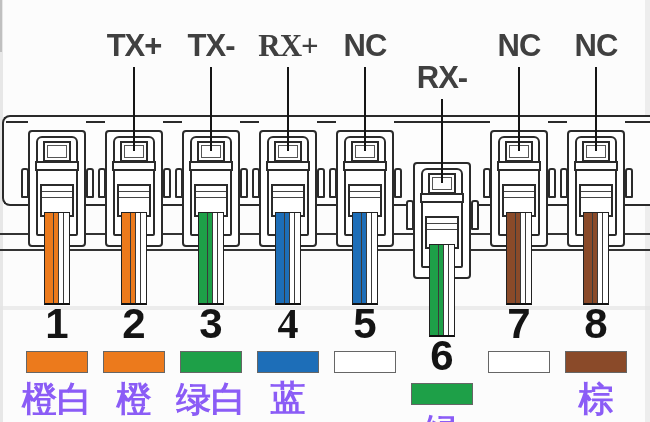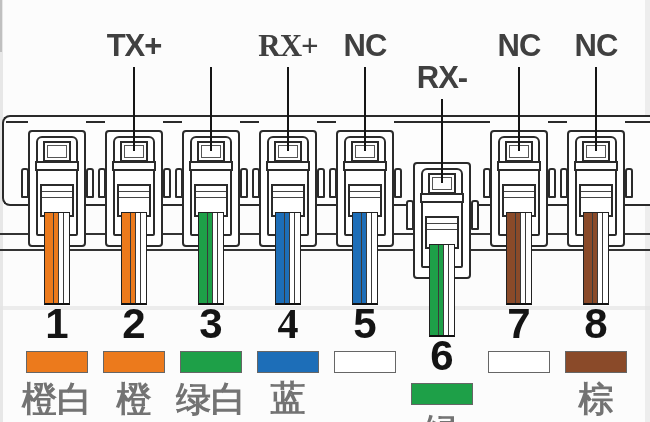--- a/index.html
+++ b/index.html
@@ -95,21 +95,21 @@
   .pin .pin-number {
     position:absolute; left:0; right:0; top:301px; height:46px;
     text-align:center; font-size:42px; font-weight:700; line-height:46px; color:#141414; z-index:4;
   }
   .pin .swatch {
     position:absolute; left:7.5px; width:62px; top:351px; height:22px;
     border:1px solid #666; z-index:4;
   }
   .pin .cn-label {
     position:absolute; left:-8px; right:-8px; top:379px; height:40px;
-    text-align:center; font-size:35px; font-weight:700; line-height:40px; color:#737373; z-index:4;
+    text-align:center; font-size:35px; font-weight:700; line-height:40px; color:#8b5cf6; z-index:4;
   }
 </style>
 </head>
 <body>
 
 <div class="stage">
 
   <div class="edge-left"></div>
   <div class="edge-right"></div>
   <div class="edge-corner"></div>
@@ -157,20 +157,21 @@
     <div class="clamp">
       <div class="ridge1"></div>
       <div class="ridge2"></div>
     </div>
     <div class="wire" style="background: linear-gradient(to right, rgb(236, 122, 28) 0px, rgb(236, 122, 28) 8px, rgb(58, 58, 58) 8px, rgb(58, 58, 58) 9px, rgb(236, 122, 28) 9px, rgb(236, 122, 28) 13px, rgb(58, 58, 58) 13px, rgb(58, 58, 58) 14px, rgb(255, 255, 255) 14px, rgb(255, 255, 255) 18px, rgb(58, 58, 58) 18px, rgb(58, 58, 58) 19px, rgb(255, 255, 255) 19px);"></div>
     <div class="pin-number">2</div>
     <div class="swatch" style="background: rgb(236, 122, 28);"></div>
     <div class="cn-label">橙</div>
   </div>
       <div class="pin" style="left: 172.5px;">
+    <div class="signal-label">TX-</div>
     <div class="leader"></div>
     <div class="panel-cutout"></div>
     <div class="housing"></div>
     <div class="ear-left"></div>
     <div class="ear-right"></div>
     <div class="body"></div>
     <div class="collar"></div>
     <div class="tab">
       <div class="tab-inner"></div>
     </div>

